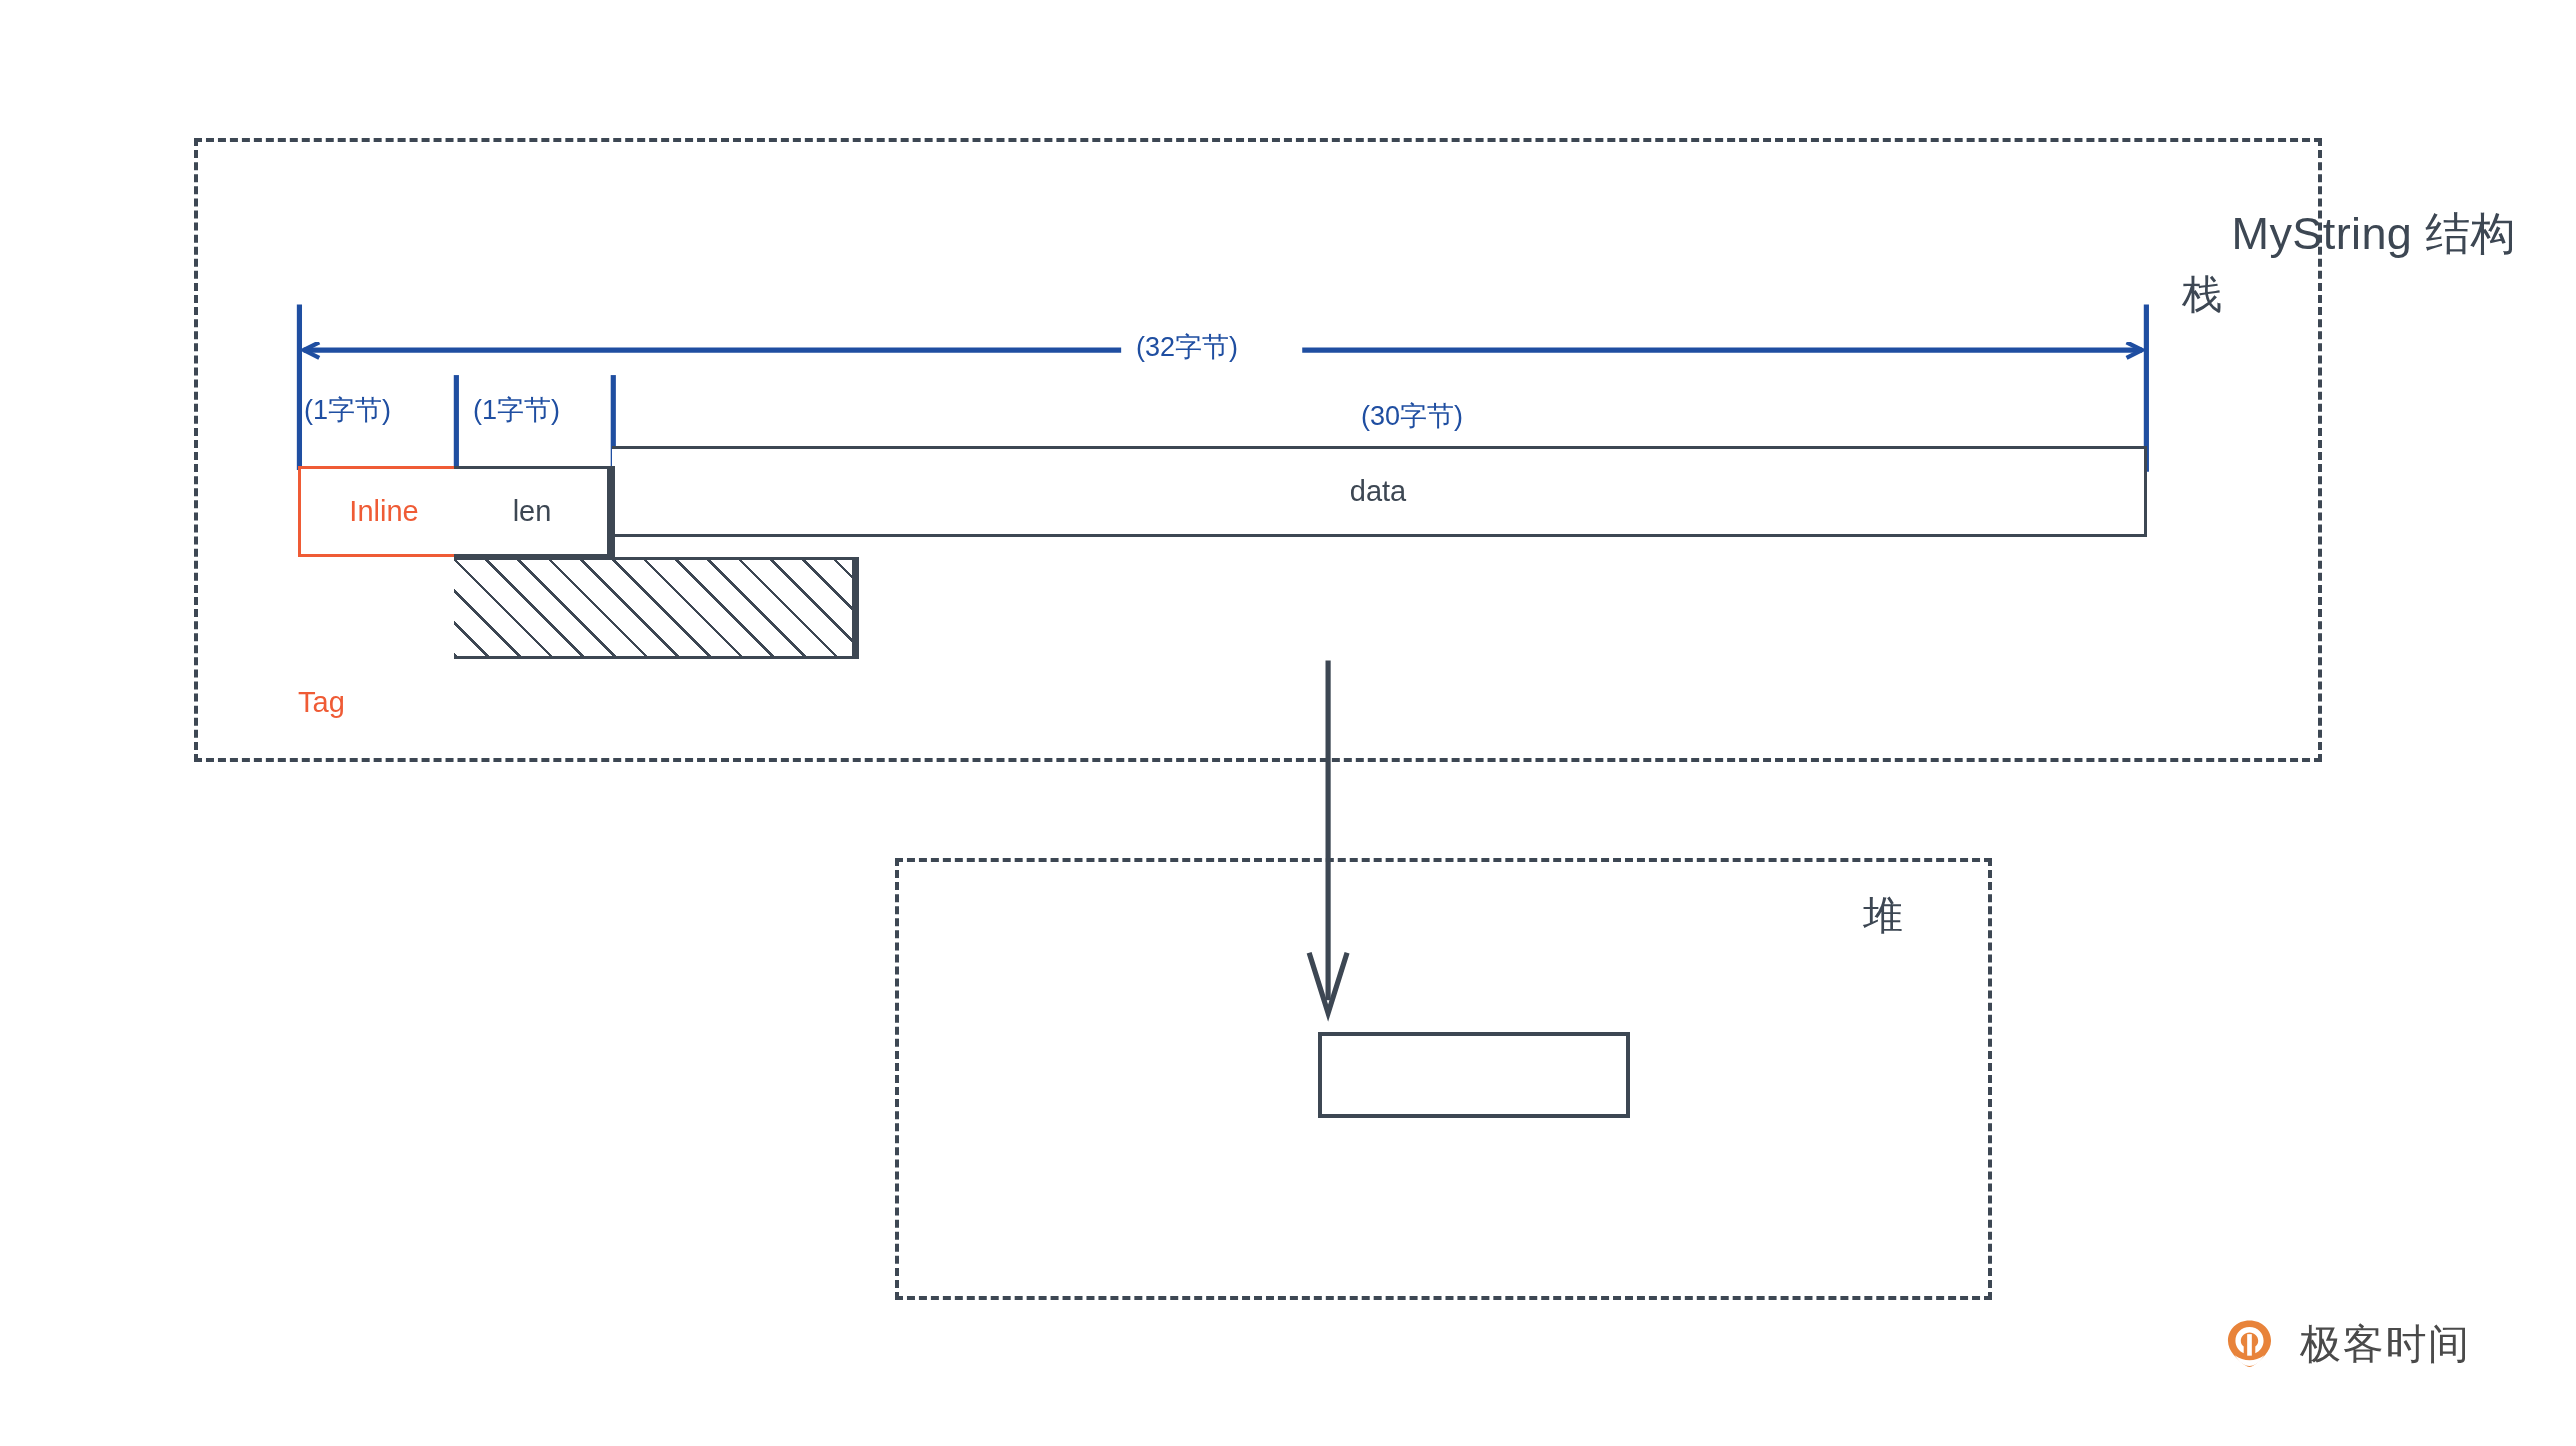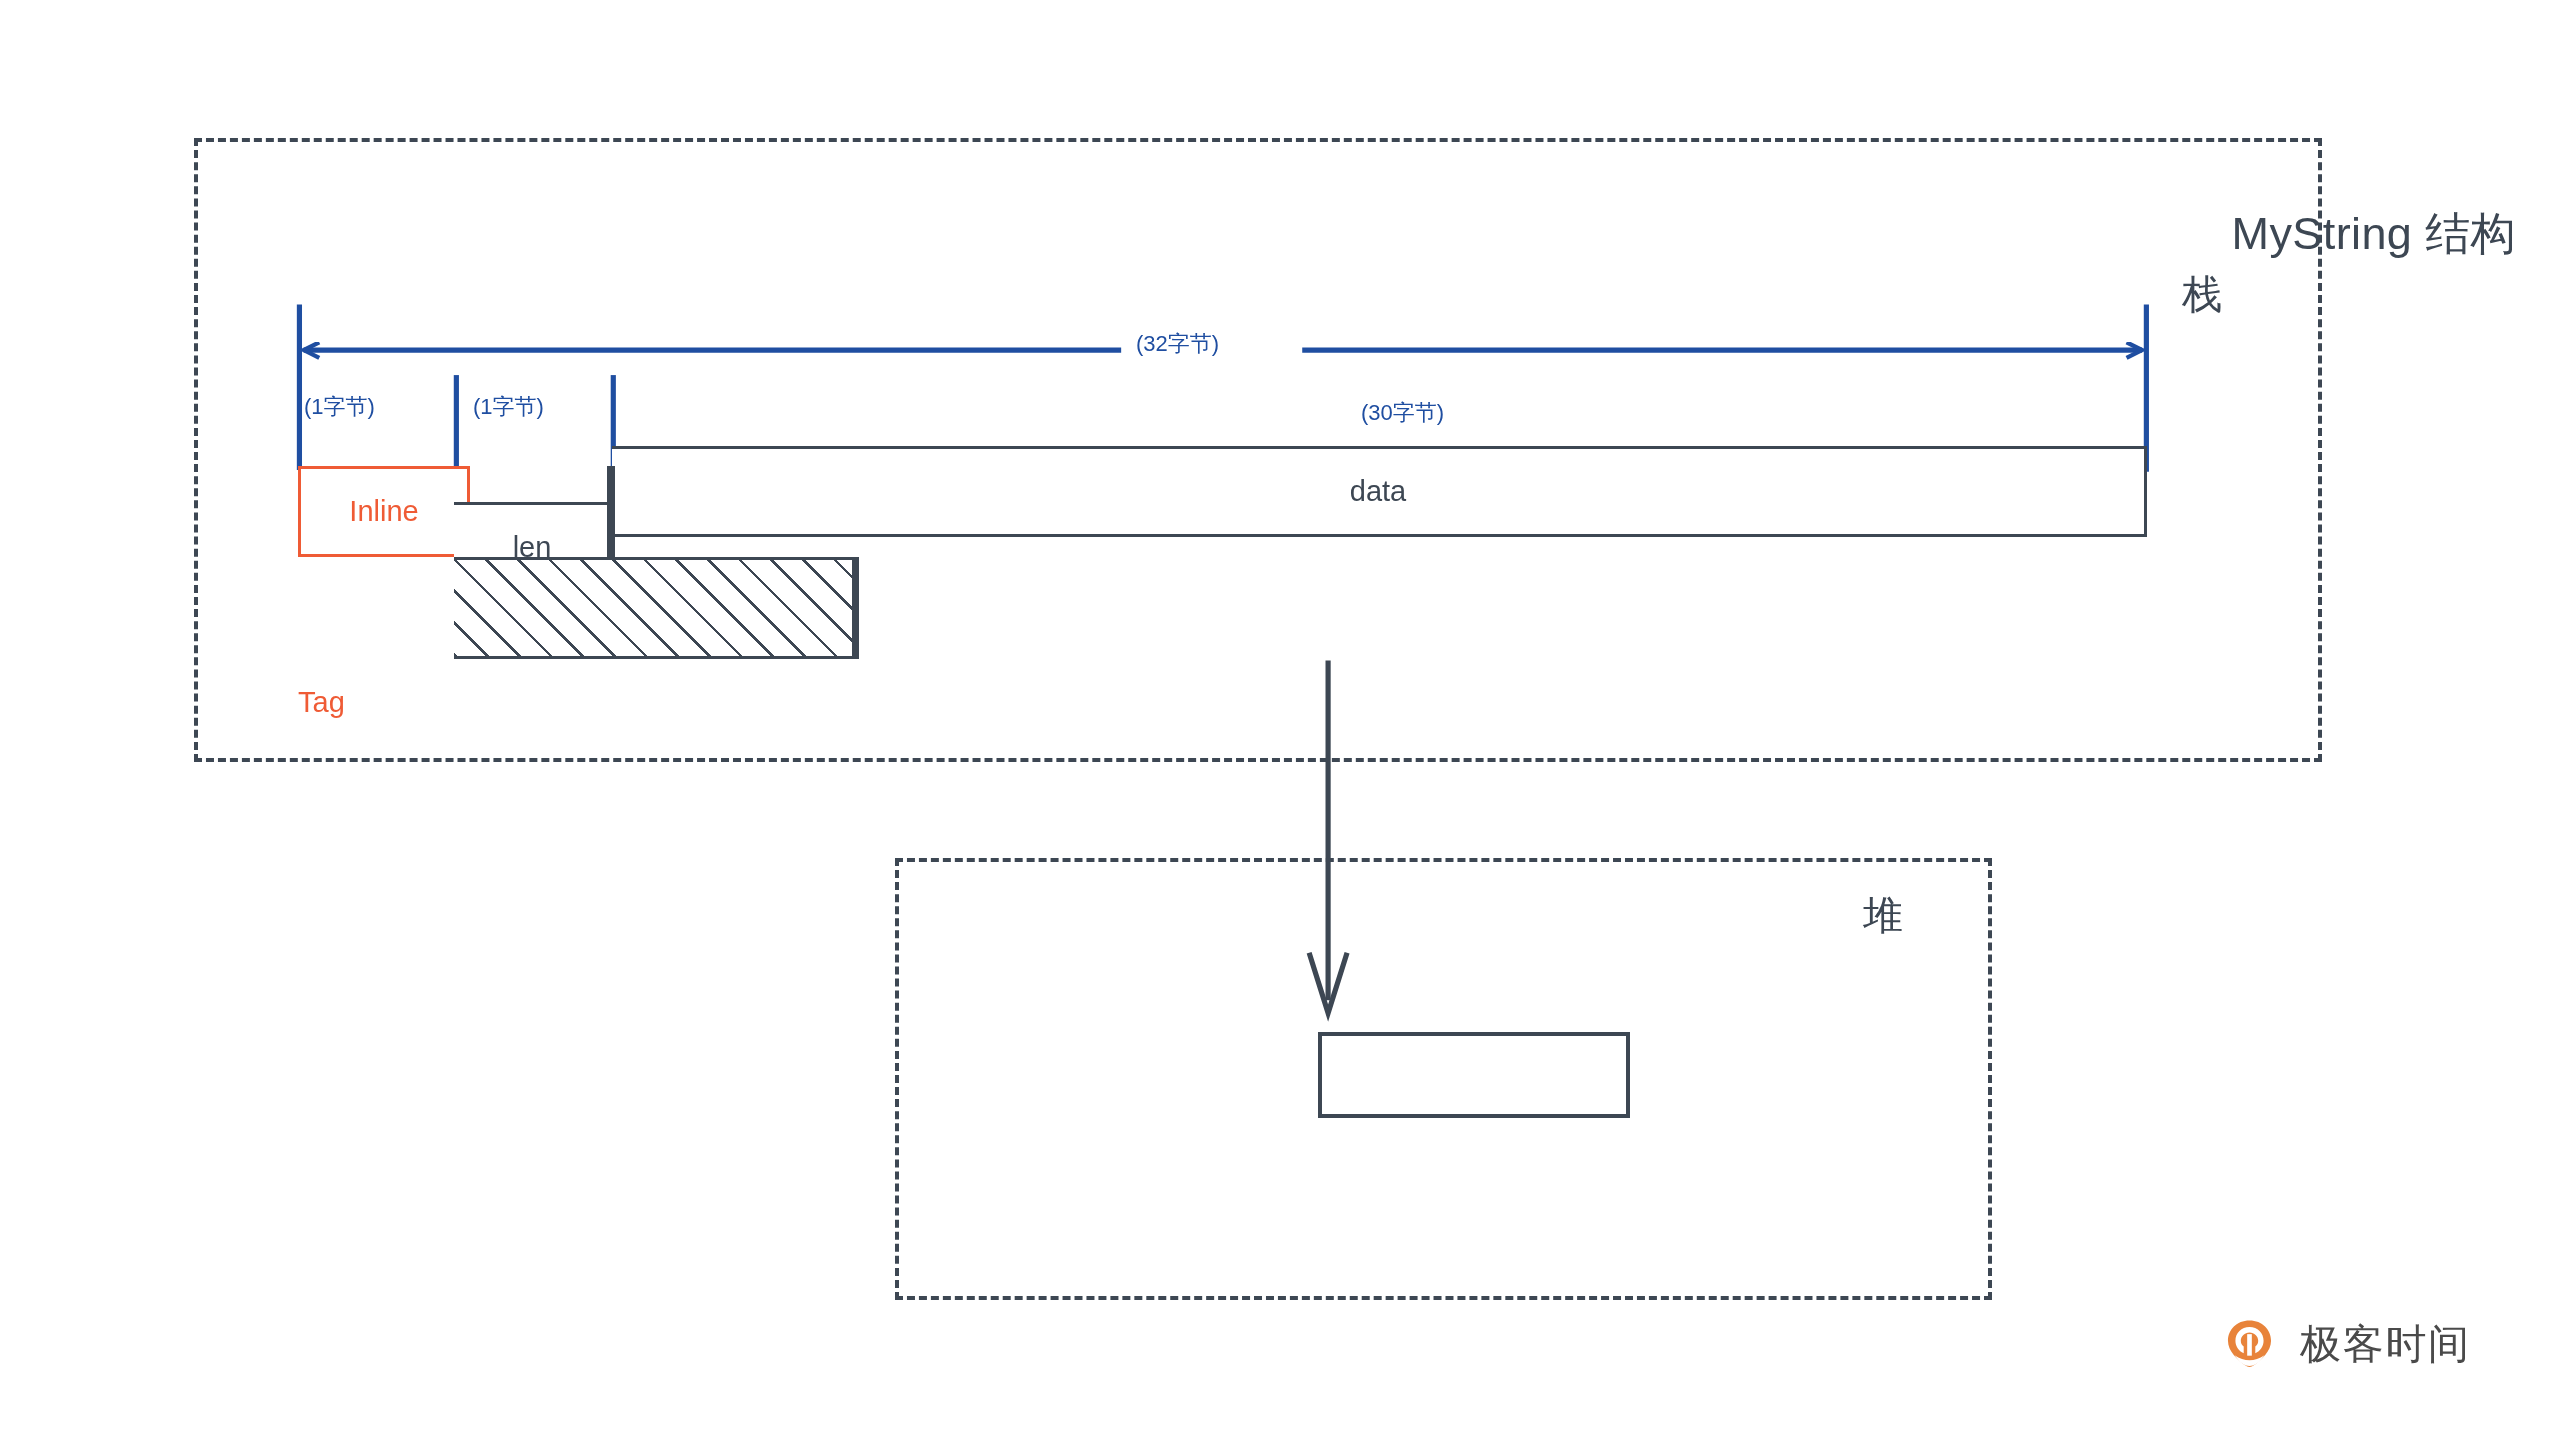--- a/index.html
+++ b/index.html
@@ -17,38 +17,38 @@
                 white-space:nowrap;}
   #stack-label{left:2182px;top:274px;}
   #heap-label{left:1863px;top:895px;}
 
   
   #diagram-title{position:absolute;left:0;top:204px;width:2576px;text-align:right;
                  color:#3d4753;font-size:45px;letter-spacing:0.4px;}
   #diagram-title .t-inner{display:inline-block;transform:translateX(-60px);}
 
   
-  .bluetext{position:absolute;color:#1f4ea1;font-size:22px;white-space:nowrap;}
+  .bluetext{position:absolute;color:#1f4ea1;font-size:27px;white-space:nowrap;}
   #label-32bytes{left:1136px;top:329px;}
   #label-1byte-a{left:304px;top:392px;}
   #label-1byte-b{left:473px;top:392px;}
   #label-30bytes{left:1361px;top:398px;}
 
   svg.overlay{position:absolute;left:0;top:0;width:2576px;height:1446px;
               pointer-events:none;overflow:visible;}
 
   .cell{position:absolute;box-sizing:border-box;background:#fff;
         display:flex;align-items:center;justify-content:center;
         color:#3d4753;font-size:29px;}
 
   
   #cell-tag-inline{left:298px;top:466px;width:172px;height:91px;
       border:3.4px solid #ef5b35;color:#ef5b35;}
   #cell-len{left:454px;top:466px;width:159px;height:91px;
-      border:3.4px solid #3d4753;border-left:none;margin-top:36px;}
+      border:3.4px solid #3d4753;border-left:none;}
   #cell-data{left:612px;top:446px;width:1535px;height:91px;
       border:3.4px solid #3d4753;border-left:none;text-align:right;}
   #divider-len-data{position:absolute;left:607px;top:466px;width:7.8px;height:91px;
       background:#3d4753;}
 
   
   #cell-tag-standard{left:298px;top:557px;width:156px;height:102px;
       border:3.4px solid #ef5b35;border-top:none;color:#ef5b35;}
   #cell-hatch{left:454px;top:557px;width:403px;height:102px;
       border:3.4px solid #3d4753;border-left:none;

